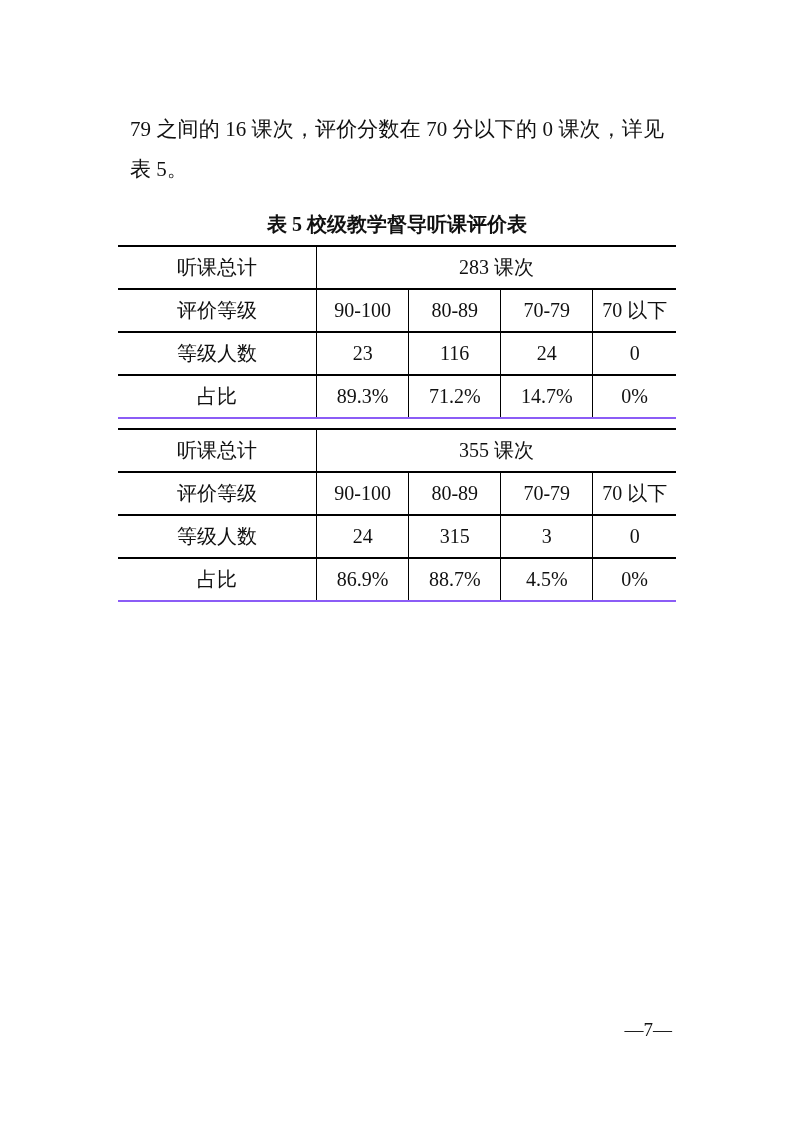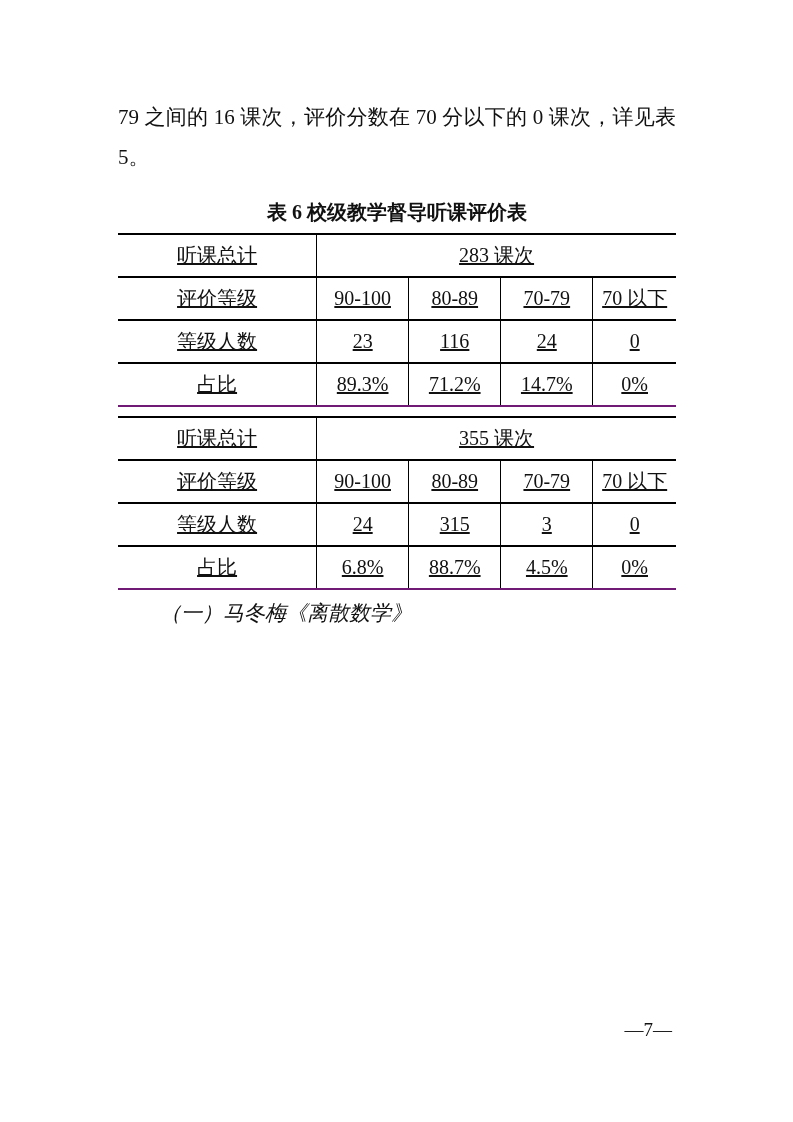--- a/index.html
+++ b/index.html
@@ -10,21 +10,21 @@
     color: #111111;
     position: relative;
     overflow: hidden;
   }
   .content {
     padding: 97px 117px 0 118px;
   }
   p.body-text {
     font-size: 21px;
     line-height: 40px;
-    margin: 0;
+    margin: 12px;
     text-align: justify;
   }
   p.indent { text-indent: 2em; }
   .tbl-title {
     font-size: 20px;
     font-weight: bold;
     line-height: 24px;
     text-align: center;
     margin: 23px 0 0 0;
   }
@@ -34,23 +34,22 @@
     table-layout: fixed;
     margin: 9px 0 0 0;
     font-size: 20px;
   }
   table.eval-table td {
     height: 41px;
     text-align: center;
     vertical-align: middle;
     border-top: 2px solid #000;
     padding: 0;
-    text-decoration: underline;
   }
-  table.eval-table tr:last-child td { border-bottom: 2px solid #701a75; }
+  table.eval-table tr:last-child td { border-bottom: 2px solid #8b5cf6; }
   table.eval-table td.vline { border-left: 1px solid #000; }
   .col-label { width: 35.6%; }
   .col-a { width: 16.5%; }
   .col-b { width: 16.5%; }
   .col-c { width: 16.5%; }
   .col-d { width: 14.9%; }
   .section-heading {
     font-size: 22px;
     font-weight: bold;
     line-height: 32px;
@@ -74,21 +73,21 @@
     line-height: 24px;
   }
 </style>
 </head>
 <body>
 
 <div class="content">
 
   <p class="body-text">79 之间的 16 课次，评价分数在 70 分以下的 0 课次，详见表 5。</p>
 
-  <div class="tbl-title">表 6 校级教学督导听课评价表</div>
+  <div class="tbl-title">表 5 校级教学督导听课评价表</div>
 
   <table class="eval-table">
     <colgroup>
       <col class="col-label">
         <col class="col-a">
         <col class="col-b">
         <col class="col-c">
         <col class="col-d">
     </colgroup>
     <tbody>
@@ -143,28 +142,27 @@
       </tr>
       <tr>
         <td>等级人数</td>
         <td class="vline">24</td>
         <td class="vline">315</td>
         <td class="vline">3</td>
         <td class="vline">0</td>
       </tr>
       <tr>
         <td>占比</td>
-        <td class="vline">6.8%</td>
+        <td class="vline">86.9%</td>
         <td class="vline">88.7%</td>
         <td class="vline">4.5%</td>
         <td class="vline">0%</td>
       </tr>
     </tbody>
   </table>
 
 
 
 
-  <div class="case-line">（一）马冬梅《离散数学》</div>
 
 </div>
 
 <div class="page-number">—7—</div>
 
 </body></html>

